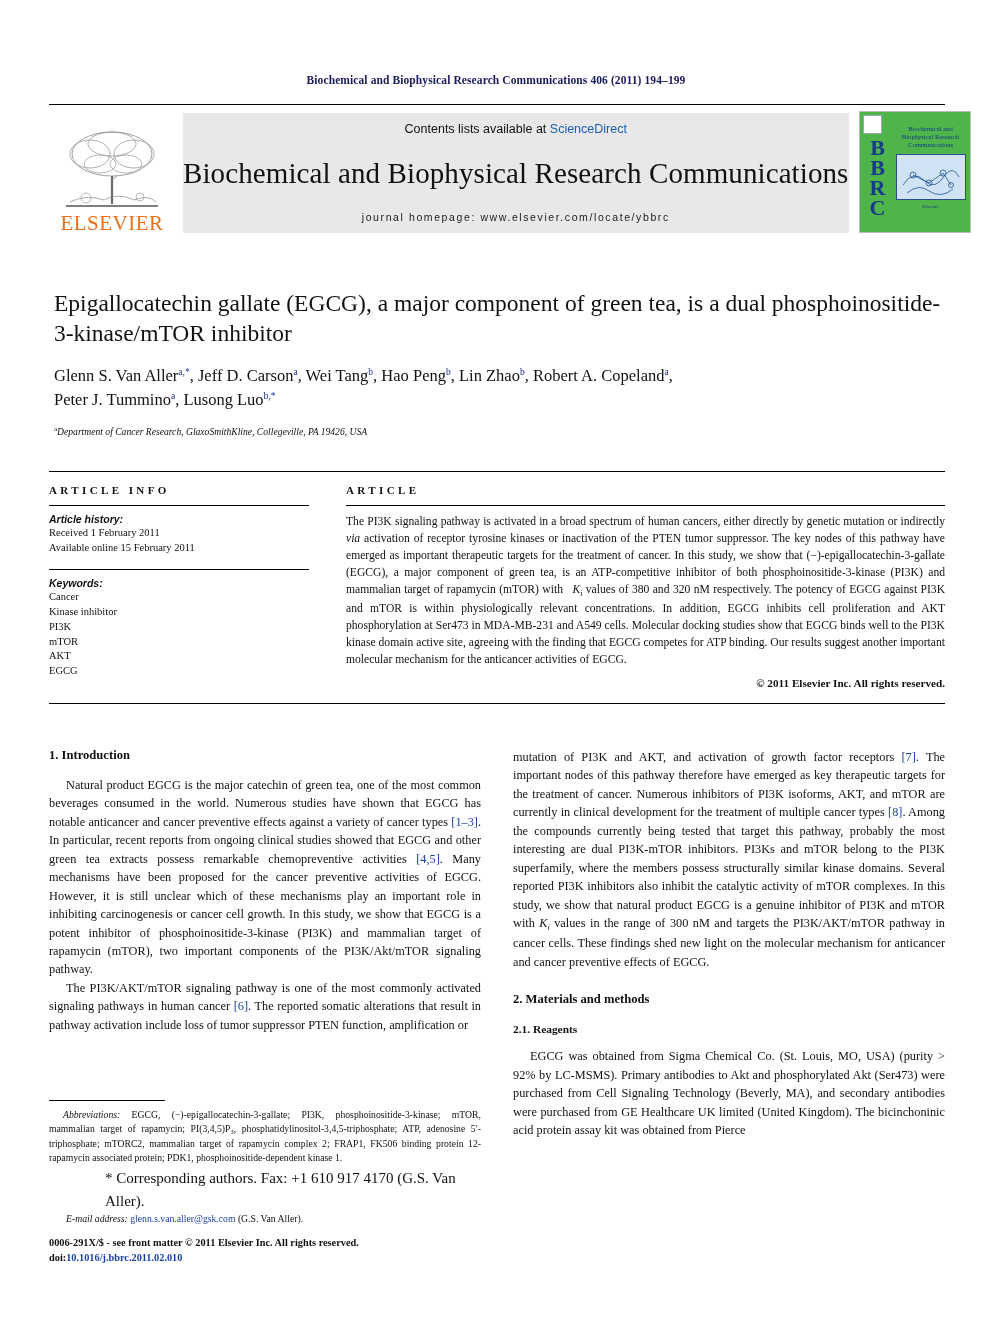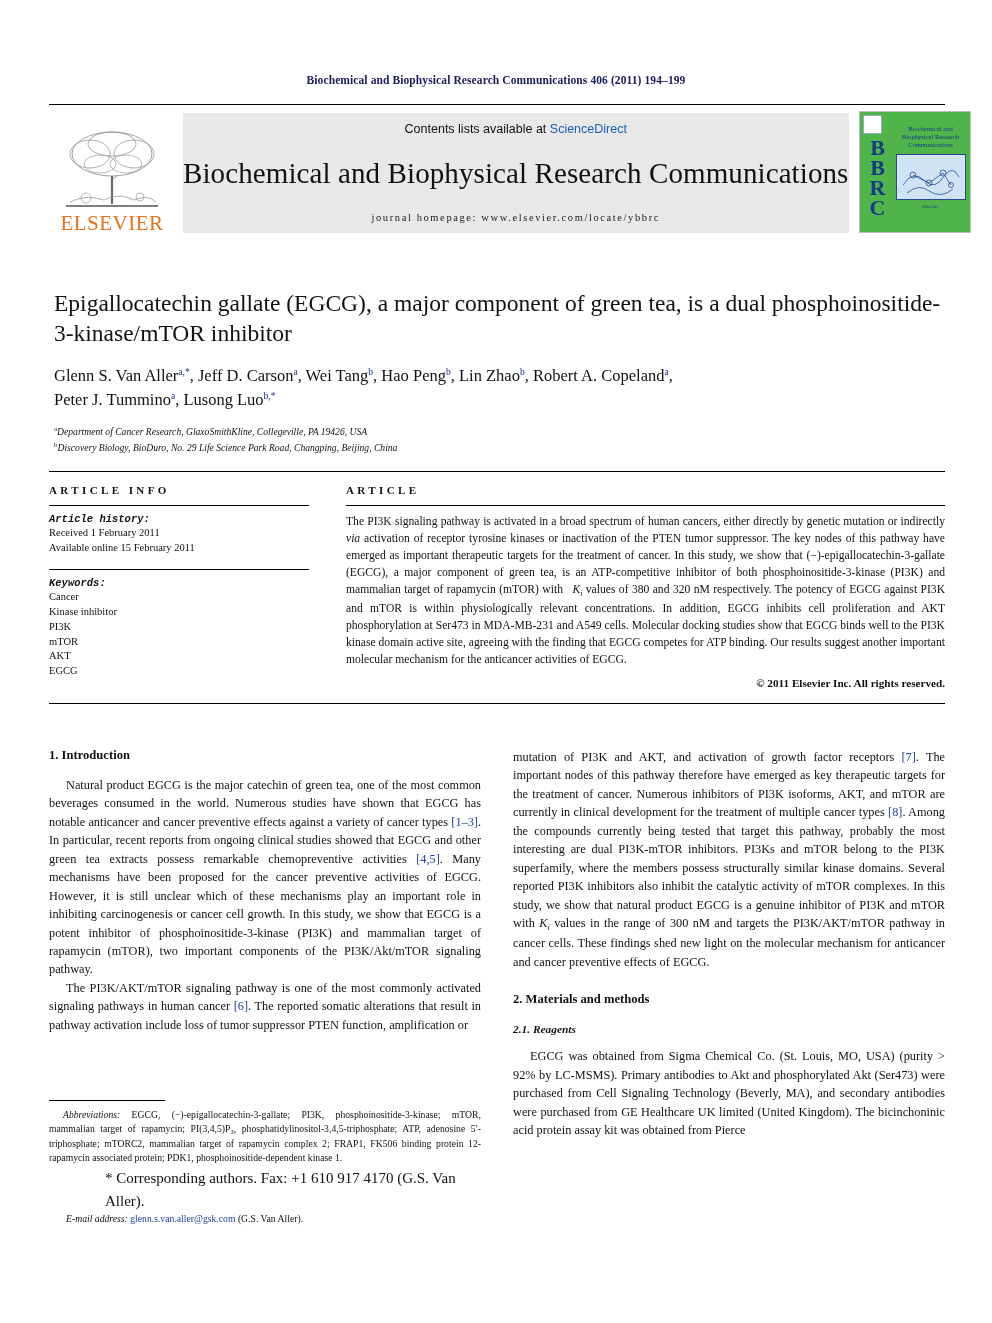--- a/index.html
+++ b/index.html
@@ -100,21 +100,21 @@
   }
   .journal-title {
     font-family: "Liberation Serif", serif;
     font-size: 29px;
     color: #111;
     letter-spacing: 0.1px;
     line-height: 1.1;
     white-space: nowrap;
   }
   .homepage-line {
-    font-family: Liberation Serif, serif;
+    font-family: Liberation Sans, sans-serif;
     font-size: 10.5px;
     letter-spacing: 1.6px;
     color: #222;
   }
   .bbrc-cover {
     flex: 0 0 112px;
     width: 112px;
     margin: 2px 0 4px 0;
     background: #4fb449;
     border: 1px solid #bdbdbd;
@@ -248,21 +248,21 @@
     font-size: 11px;
     letter-spacing: 3.4px;
     color: #111;
     margin-bottom: 9px;
   }
   .rule {
     border-top: 0.9px solid #000;
     margin: 0 0 7px 0;
   }
   .info-head {
-    font-family: Liberation Mono, monospace;
+    font-family: Liberation Sans, sans-serif;
     font-style: italic;
     font-weight: bold;
     font-size: 10.5px;
     color: #111;
     margin-bottom: 1px;
   }
   .info-line {
     font-family: "Liberation Serif", serif;
     font-size: 10.5px;
     line-height: 1.42;
@@ -308,21 +308,20 @@
     font-family: "Liberation Serif", serif;
     font-weight: bold;
     font-size: 12.6px;
     color: #111;
     margin: 0 0 13px 0;
   }
   .h1.spaced { margin-top: 21px; }
   .h2 {
     font-family: "Liberation Serif", serif;
     font-weight: bold;
-    font-style: italic;
     font-size: 11.4px;
     color: #111;
     margin: 16px 0 12px 0;
   }
   p.body {
     font-family: "Liberation Serif", serif;
     font-size: 12.3px;
     line-height: 1.5;
     text-align: justify;
     color: #111;
@@ -466,21 +465,20 @@
       <span><span>Wei Tang</span><sup>b</sup></span>,
       <span><span>Hao Peng</span><sup>b</sup></span>,
       <span><span>Lin Zhao</span><sup>b</sup></span>,
       <span><span>Robert A. Copeland</span><sup>a</sup></span>,<br>
       <span><span>Peter J. Tummino</span><sup>a</sup></span>,
       <span><span>Lusong Luo</span><sup>b,*</sup></span>
     </div>
 
     <div class="affiliations">
       <div><sup>a</sup><span>Department of Cancer Research, GlaxoSmithKline, Collegeville, PA 19426, USA</span></div>
-      <div><sup>b</sup><span>Discovery Biology, BioDuro, No. 29 Life Science Park Road, Changping, Beijing, China</span></div>
     </div>
   </div>
 
   <div class="infoabs">
 
     <div class="col-info">
       <div class="sec-label">ARTICLE INFO</div>
       <div class="rule"></div>
       <div class="info-head">Article history:</div>
       <div class="info-line">Received 1 February 2011</div>
@@ -522,14 +520,18 @@
 
   </div>
 
   <div class="footnotes">
     <div class="fn-rule"></div>
     <p class="fn-text"><i>Abbreviations:</i><span> EGCG, (−)-epigallocatechin-3-gallate; PI3K, phosphoinositide-3-kinase; mTOR, mammalian target of rapamycin; PI(3,4,5)P₃, phosphatidylinositol-3,4,5-triphosphate; ATP, adenosine 5′-triphosphate; mTORC2, mammalian target of rapamycin complex 2; FRAP1, FK506 binding protein 12-rapamycin associated protein; PDK1, phosphoinositide-dependent kinase 1.</span></p>
     <div class="fn-corr">* Corresponding authors. Fax: +1 610 917 4170 (G.S. Van Aller).</div>
     <div class="fn-email"><i>E-mail address:</i> <span class="mailto">glenn.s.van.aller@gsk.com</span><span> (G.S. Van Aller).</span></div>
   </div>
 
+  <div class="footer">
+    <div>0006-291X/$ - see front matter © 2011 Elsevier Inc. All rights reserved.</div>
+    <div><span>doi:</span><span class="doi-link">10.1016/j.bbrc.2011.02.010</span></div>
+  </div>
 
 </div>
 
 </body></html>

